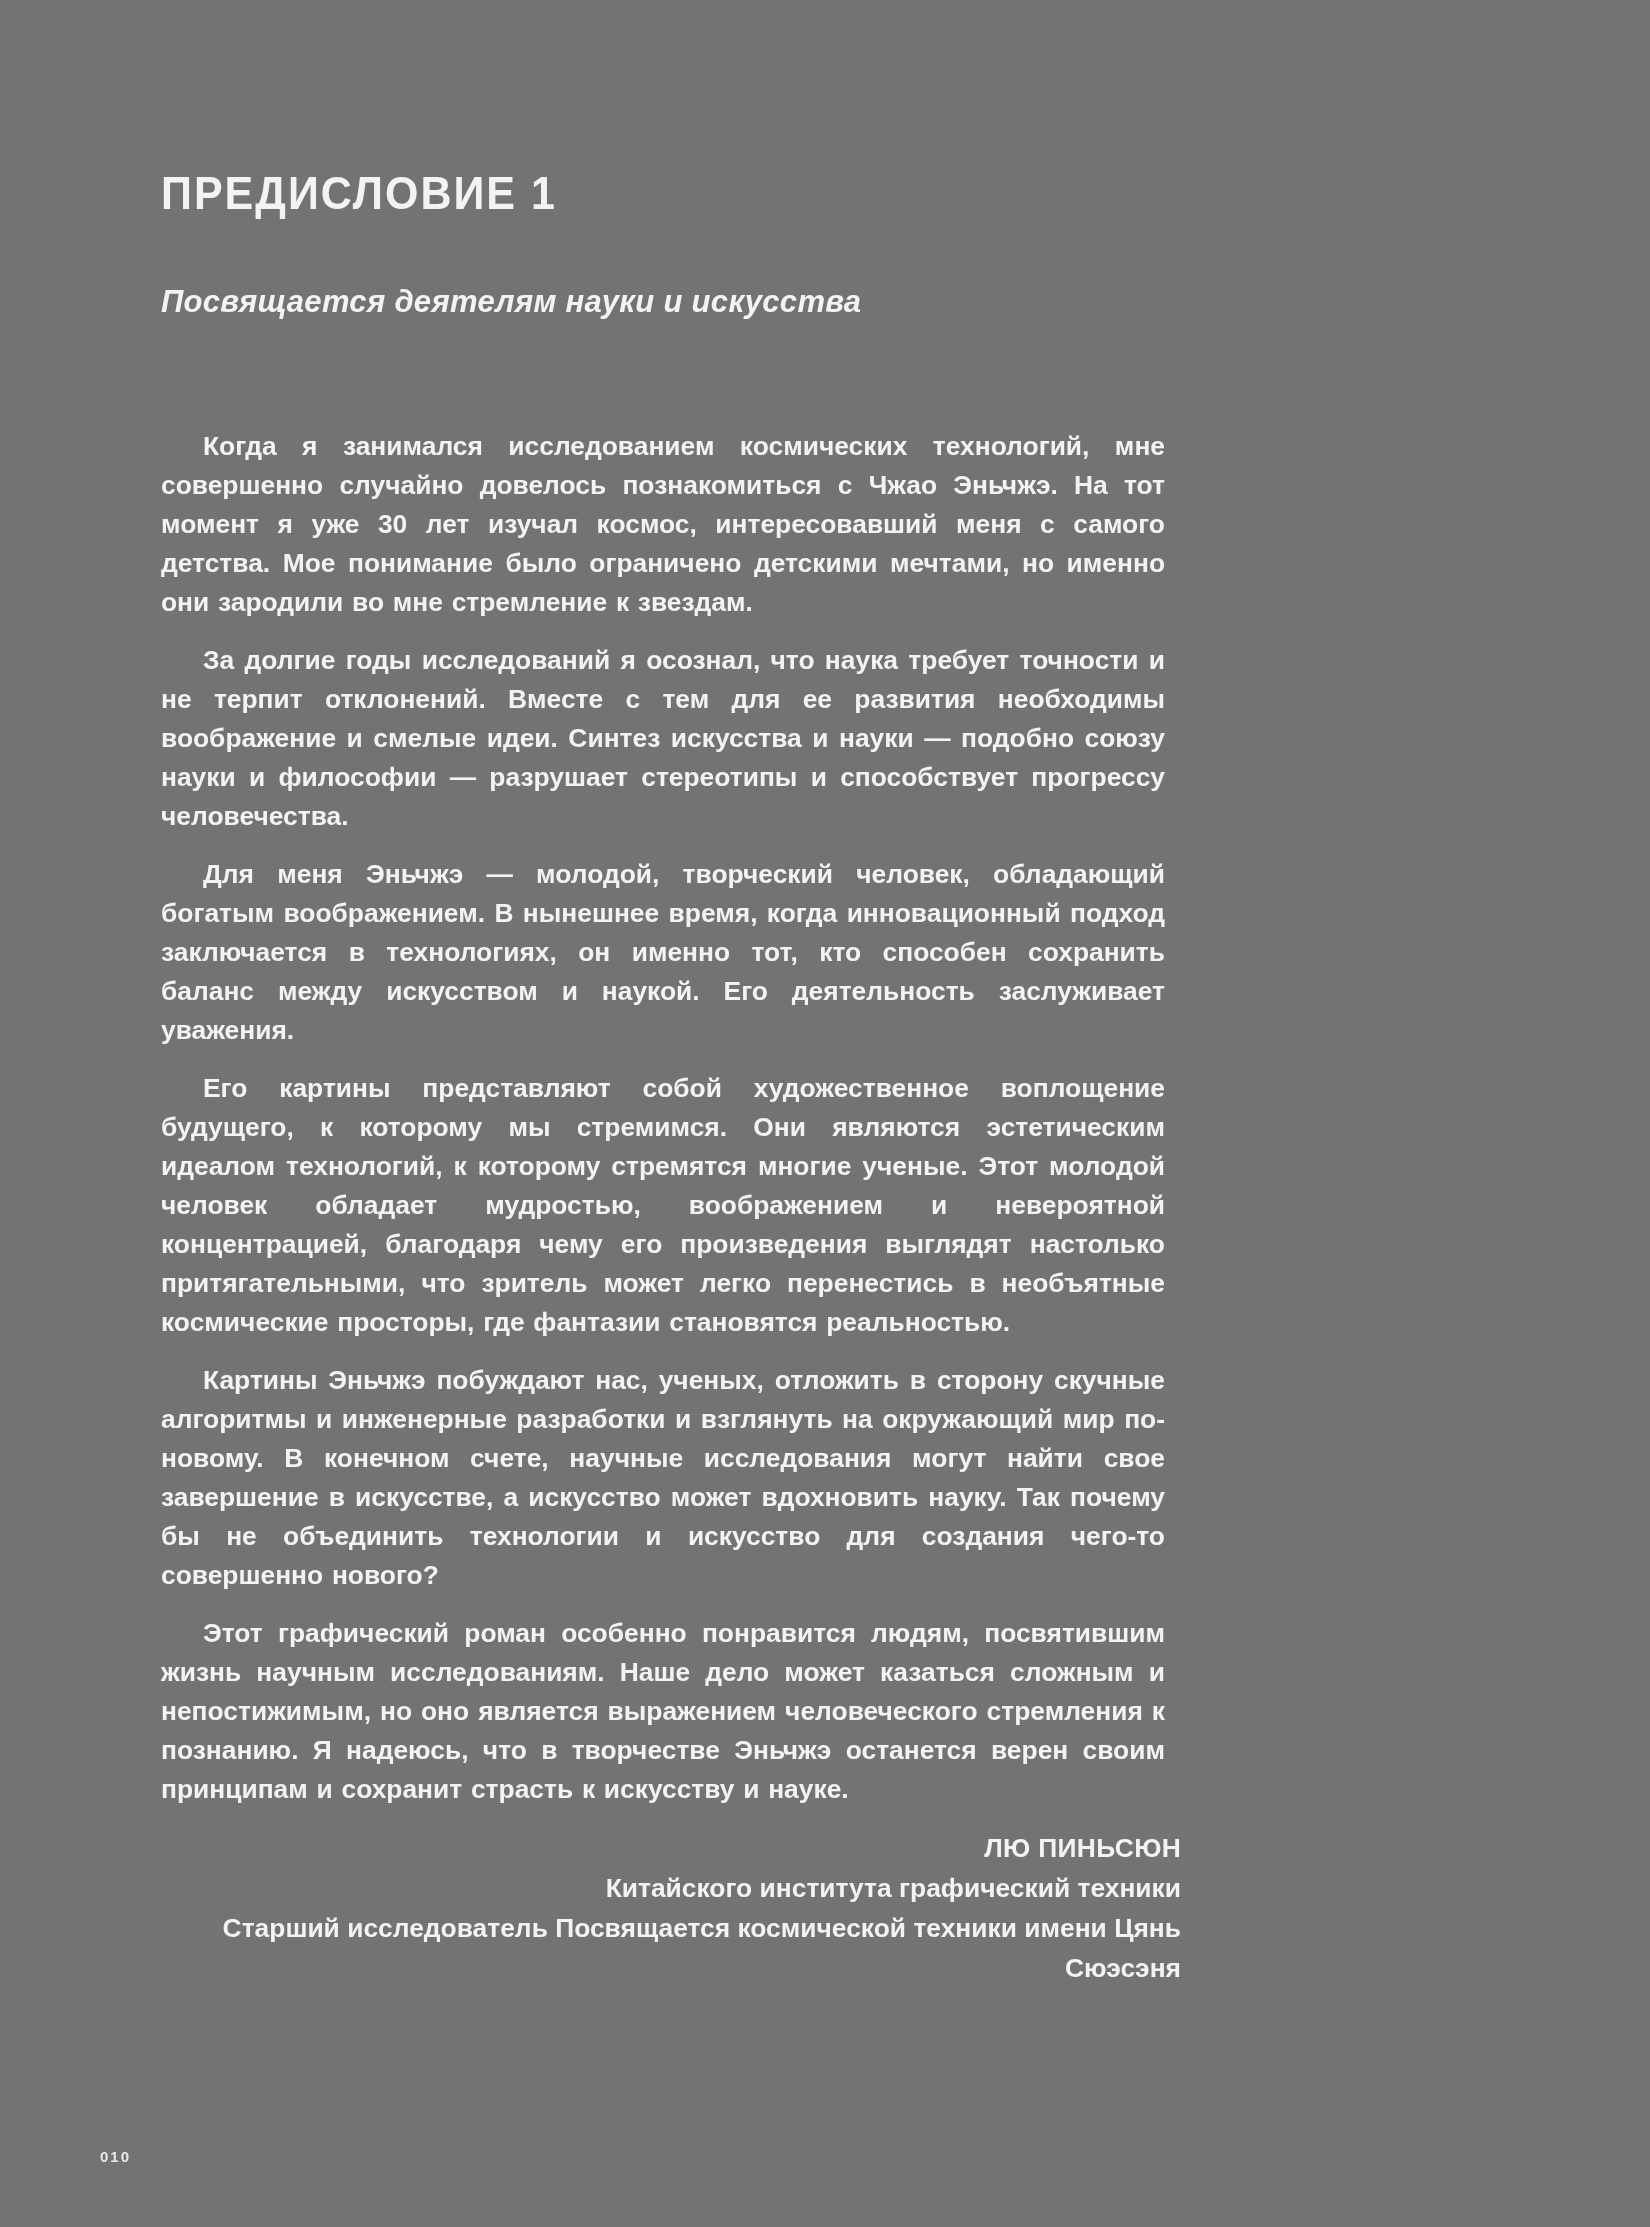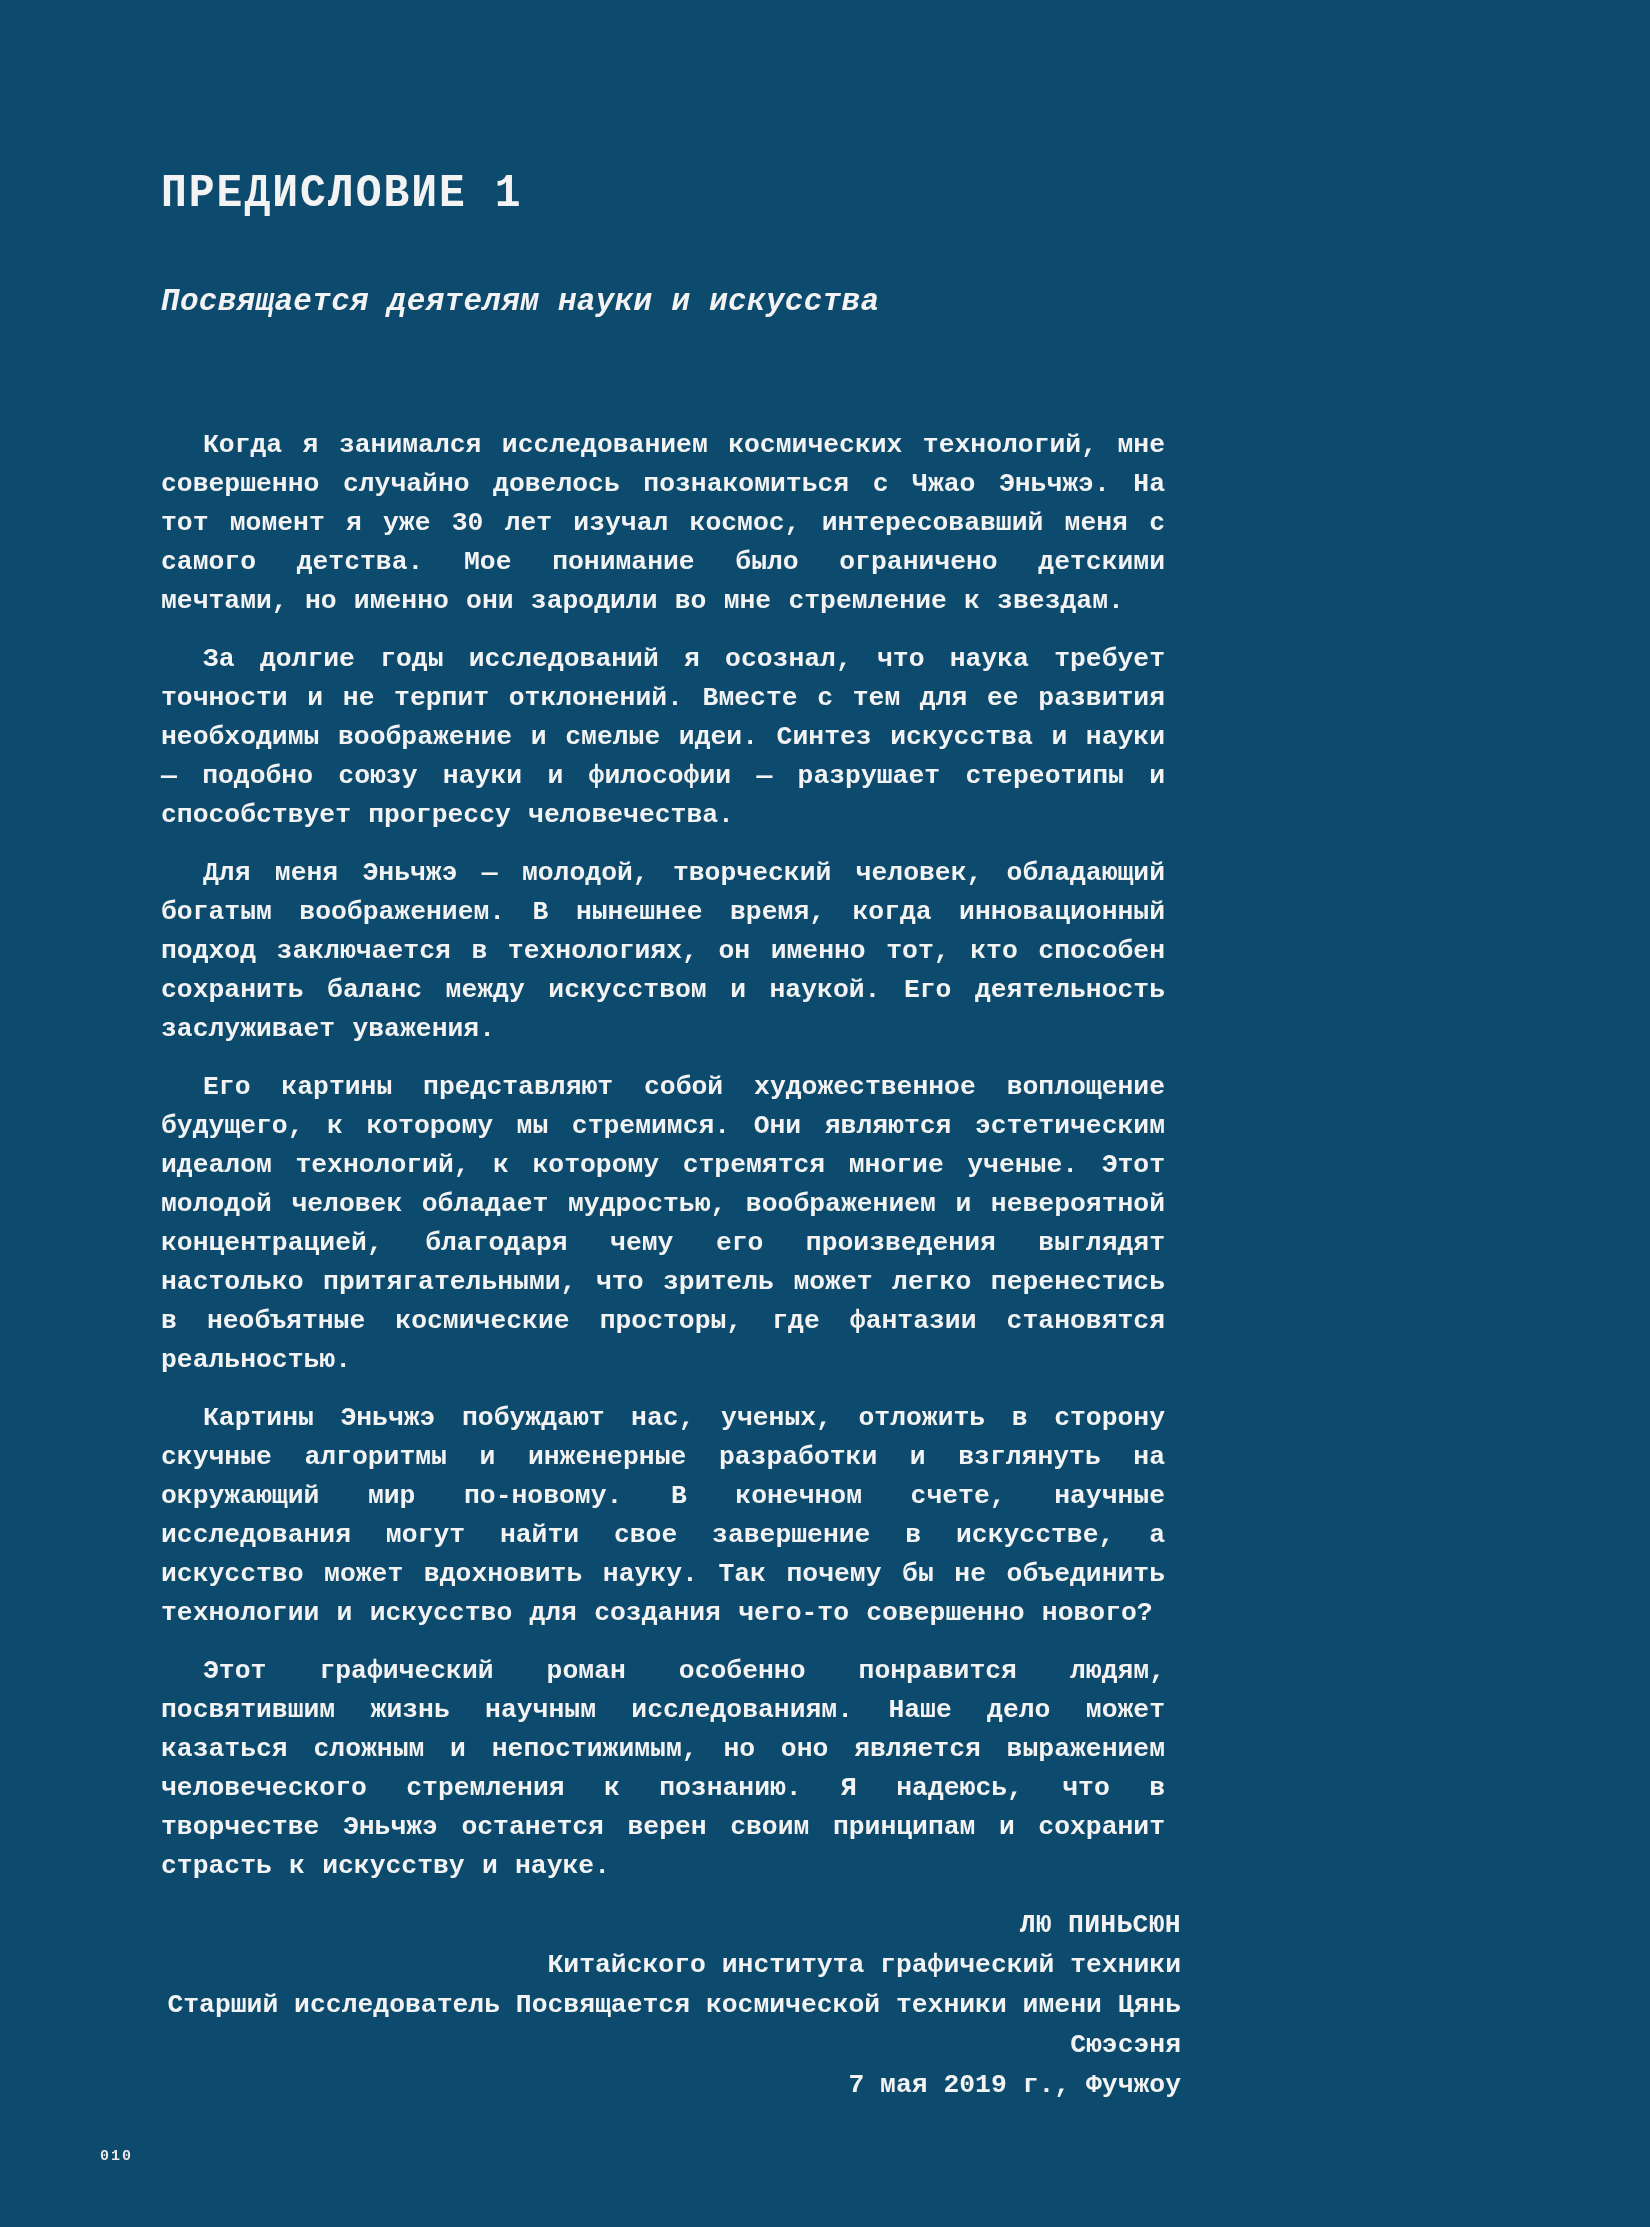--- a/index.html
+++ b/index.html
@@ -9,24 +9,23 @@
   }
   body {
     width: 1651px;
     height: 2227px;
     position: relative;
     font-family: "Liberation Sans", sans-serif;
   }
   .page {
     position: absolute;
     inset: 0;
-    background: #0c4a6e;
+    background: #737373;
     color: #f3f3f3;
     overflow: hidden;
-    font-family: Liberation Mono, monospace;
   }
   .content {
     position: absolute;
     left: 161px;
     top: 167px;
     width: 1020px;
   }
   .title {
     font-size: 43px;
     font-weight: 700;
@@ -87,20 +86,19 @@
       <p>Для меня Эньчжэ — молодой, творческий человек, обладающий богатым воображением. В нынешнее время, когда инновационный подход заключается в технологиях, он именно тот, кто способен сохранить баланс между искусством и наукой. Его деятельность заслуживает уважения.</p>
       <p>Его картины представляют собой художественное воплощение будущего, к которому мы стремимся. Они являются эстетическим идеалом технологий, к которому стремятся многие ученые. Этот молодой человек обладает мудростью, воображением и невероятной концентрацией, благодаря чему его произведения выглядят настолько притягательными, что зритель может легко перенестись в необъятные космические просторы, где фантазии становятся реальностью.</p>
       <p>Картины Эньчжэ побуждают нас, ученых, отложить в сторону скучные алгоритмы и инженерные разработки и взглянуть на окружающий мир по-новому. В конечном счете, научные исследования могут найти свое завершение в искусстве, а искусство может вдохновить науку. Так почему бы не объединить технологии и искусство для создания чего-то совершенно нового?</p>
       <p>Этот графический роман особенно понравится людям, посвятившим жизнь научным исследованиям. Наше дело может казаться сложным и непостижимым, но оно является выражением человеческого стремления к познанию. Я надеюсь, что в творчестве Эньчжэ останется верен своим принципам и сохранит страсть к искусству и науке.</p>
     </div>
 
     <div class="signature">
       <div class="sig-name">ЛЮ ПИНЬСЮН</div>
       <div>Китайского института графический техники</div>
       <div>Старший исследователь Посвящается космической техники имени Цянь Сюэсэня</div>
-      <div>7 мая 2019 г., Фучжоу</div>
     </div>
 
   </div>
 
   <div class="page-number">010</div>
 </div>
 
 
 </body></html>

